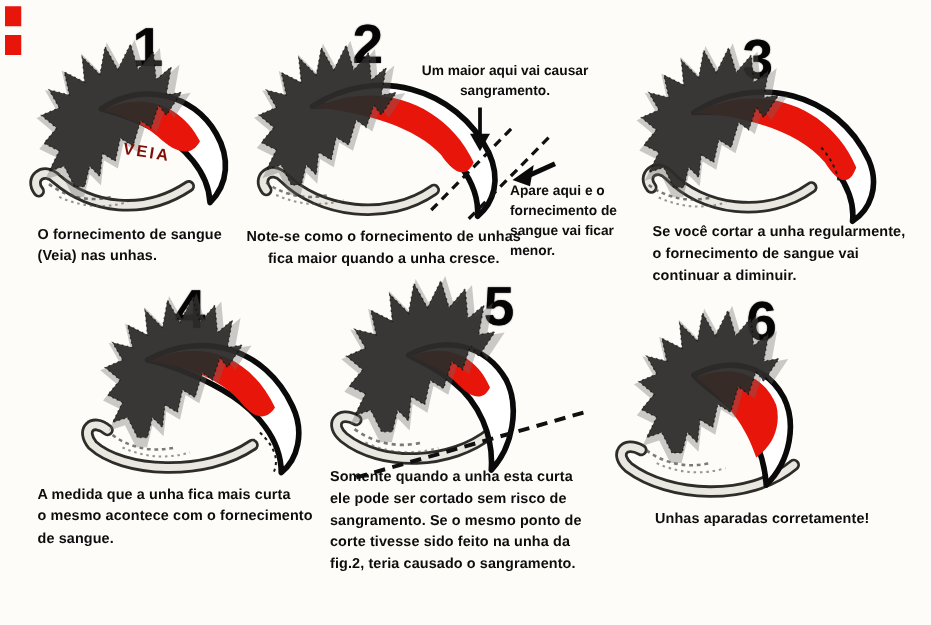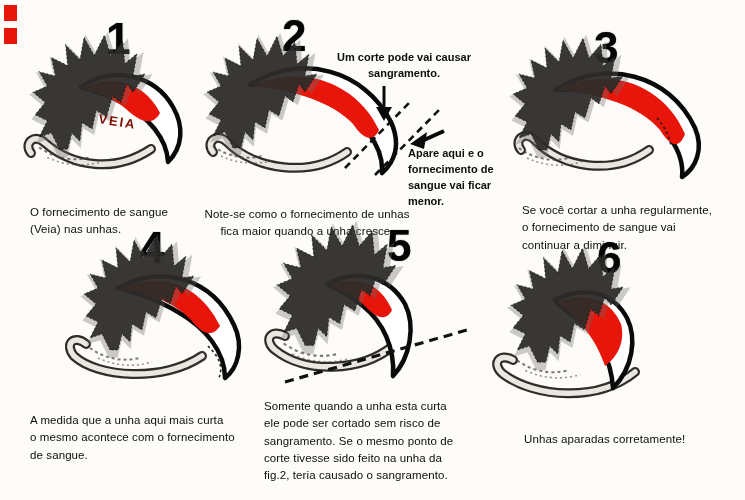--- a/index.html
+++ b/index.html
@@ -7,22 +7,22 @@
     position:relative;width:745px;height:500px;overflow:hidden;
     background:#fdfcf8;
     font-family:"Liberation Sans",sans-serif;
   }
   .num{
     position:absolute;font-weight:bold;font-size:44px;line-height:1;
     color:#050505;letter-spacing:-1px;
     text-shadow:0 0 1px #333;
   }
   .caption{
-    position:absolute;font-weight:normal;font-size:11.5px;line-height:1.5;
-    color:#0d0d0d;white-space:pre-line;letter-spacing:.1px;margin-top:24px;
+    position:absolute;font-weight:bold;font-size:11.5px;line-height:1.5;
+    color:#0d0d0d;white-space:pre-line;letter-spacing:.1px;
   }
   .annotation{
     position:absolute;font-weight:bold;font-size:11px;line-height:1.45;
     color:#0d0d0d;white-space:pre-line;
   }
   .center{text-align:center;}
   svg.art{position:absolute;overflow:visible;}
   .artifact{position:absolute;width:13px;height:16px;background:#e8150b;}
   .nail{fill:#ffffff;stroke:#0a0a0a;stroke-width:4.5;stroke-linejoin:round;}
   .vein{fill:#e8150b;stroke:none;}
@@ -73,21 +73,21 @@
     <div class="num" style="left:282px;top:14px;">2</div>
     <svg class="art" style="left:195px;top:30px;" width="250" height="160" viewBox="0 0 250 160">
       <path class="quick-outer" d="M18,122 C10,112 22,102 32,112 C60,140 115,148 152,122"></path>
       <path class="quick-inner" d="M18,122 C10,112 22,102 32,112 C60,140 115,148 152,122"></path>
       <path class="nail" d="M55,55 C105,22 170,40 196,92 C206,114 200,132 187,143 C189,116 167,88 134,70 C104,55 75,54 55,55 Z"></path>
       <path class="vein" d="M57,56 C108,33 162,53 184,100 C178,113 168,109 158,94 C138,72 98,60 57,56 Z"></path>
       <use href="#fur" transform="translate(10,0)"></use>
       <line class="cutline" x1="150" y1="138" x2="217" y2="70"></line>
       <line class="cutline" x1="180" y1="145" x2="247" y2="77"></line>
     </svg>
-    <div class="annotation center" style="left:336px;top:50px;width:136px;">Um corte pode vai causar
+    <div class="annotation center" style="left:336px;top:50px;width:136px;">Um maior aqui vai causar
 sangramento.</div>
     <svg class="art" style="left:372px;top:86px;" width="24" height="36" viewBox="0 0 24 36">
       <line class="arrow-stroke" x1="12" y1="0" x2="12" y2="23" stroke-width="3"></line>
       <polygon class="arrow-head" points="4,21 20,21 12,35"></polygon>
     </svg>
     <svg class="art" style="left:408px;top:126px;" width="40" height="26" viewBox="0 0 40 26">
       <line class="arrow-stroke" x1="36" y1="5" x2="16" y2="14" stroke-width="4"></line>
       <polygon class="arrow-head" points="2,18 19,6 16,23"></polygon>
     </svg>
     <div class="annotation" style="left:408px;top:146px;width:104px;">Apare aqui e o
@@ -116,21 +116,21 @@
   <section>
     <div class="num" style="left:140px;top:226px;">4</div>
     <svg class="art" style="left:60px;top:230px;" width="210" height="165" viewBox="0 0 210 165">
       <path class="quick-outer" d="M26,114 C14,104 4,114 14,126 C38,148 104,152 142,126"></path>
       <path class="quick-inner" d="M26,114 C14,104 4,114 14,126 C38,148 104,152 142,126"></path>
       <path class="nail" d="M58,58 C102,34 152,48 174,95 C184,116 178,138 165,148 C165,122 146,98 118,82 C98,70 72,61 58,58 Z"></path>
       <path class="vein" d="M60,59 C100,40 140,54 160,96 C152,108 142,104 131,90 C113,70 82,62 60,59 Z"></path>
       <path class="dotted-regrowth" d="M148,116 C160,128 164,138 158,150"></path>
       <use href="#fur" transform="translate(22,2)"></use>
     </svg>
-    <div class="caption" style="left:30px;top:388px;width:240px;">A medida que a unha aqui mais curta
+    <div class="caption" style="left:30px;top:388px;width:240px;">A medida que a unha fica mais curta
 o mesmo acontece com o fornecimento
 de sangue.</div>
   </section>
 
   <section>
     <div class="num" style="left:387px;top:224px;">5</div>
     <svg class="art" style="left:265px;top:218px;" width="215" height="175" viewBox="0 0 215 175">
       <path class="quick-outer" d="M20,118 C6,110 -2,122 10,132 C40,156 96,154 128,128"></path>
       <path class="quick-inner" d="M20,118 C6,110 -2,122 10,132 C40,156 96,154 128,128"></path>
       <path class="nail" d="M62,66 C92,50 124,58 140,86 C151,108 145,140 128,158 C130,130 118,104 98,88 C82,75 70,71 62,66 Z"></path>

